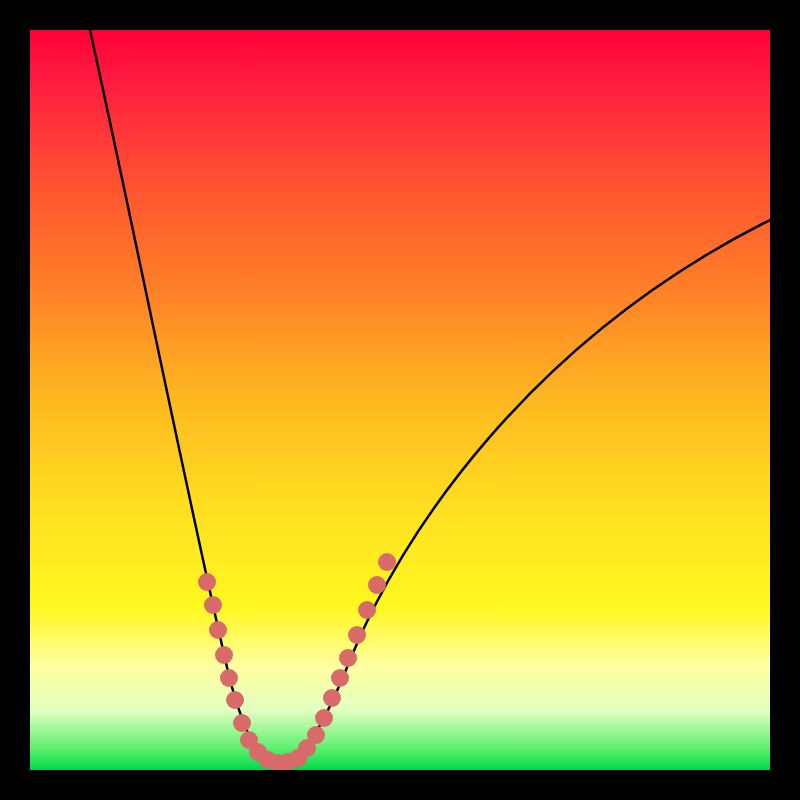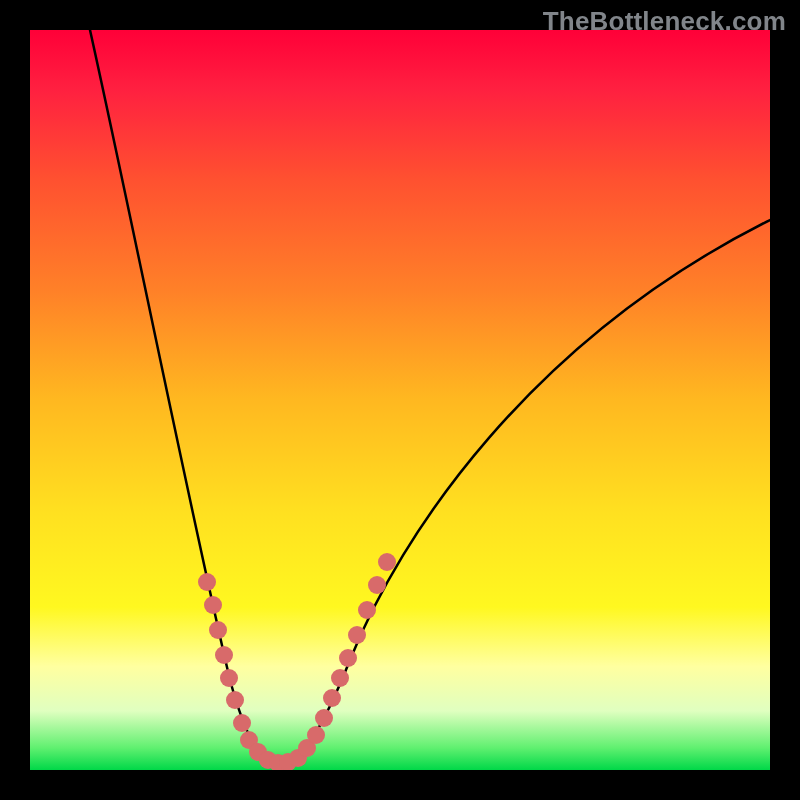--- a/index.html
+++ b/index.html
@@ -87,14 +87,13 @@
         <circle class="dot" cx="302" cy="668" r="9"></circle>
         <circle class="dot" cx="310" cy="648" r="9"></circle>
         <circle class="dot" cx="318" cy="628" r="9"></circle>
         <circle class="dot" cx="327" cy="605" r="9"></circle>
         <circle class="dot" cx="337" cy="580" r="9"></circle>
         <circle class="dot" cx="347" cy="555" r="9"></circle>
         <circle class="dot" cx="357" cy="532" r="9"></circle>
       </g>
     </svg>
   </div>
-  <div class="watermark">TheBottleneck.com</div>
 </div>
 
 </body></html>

